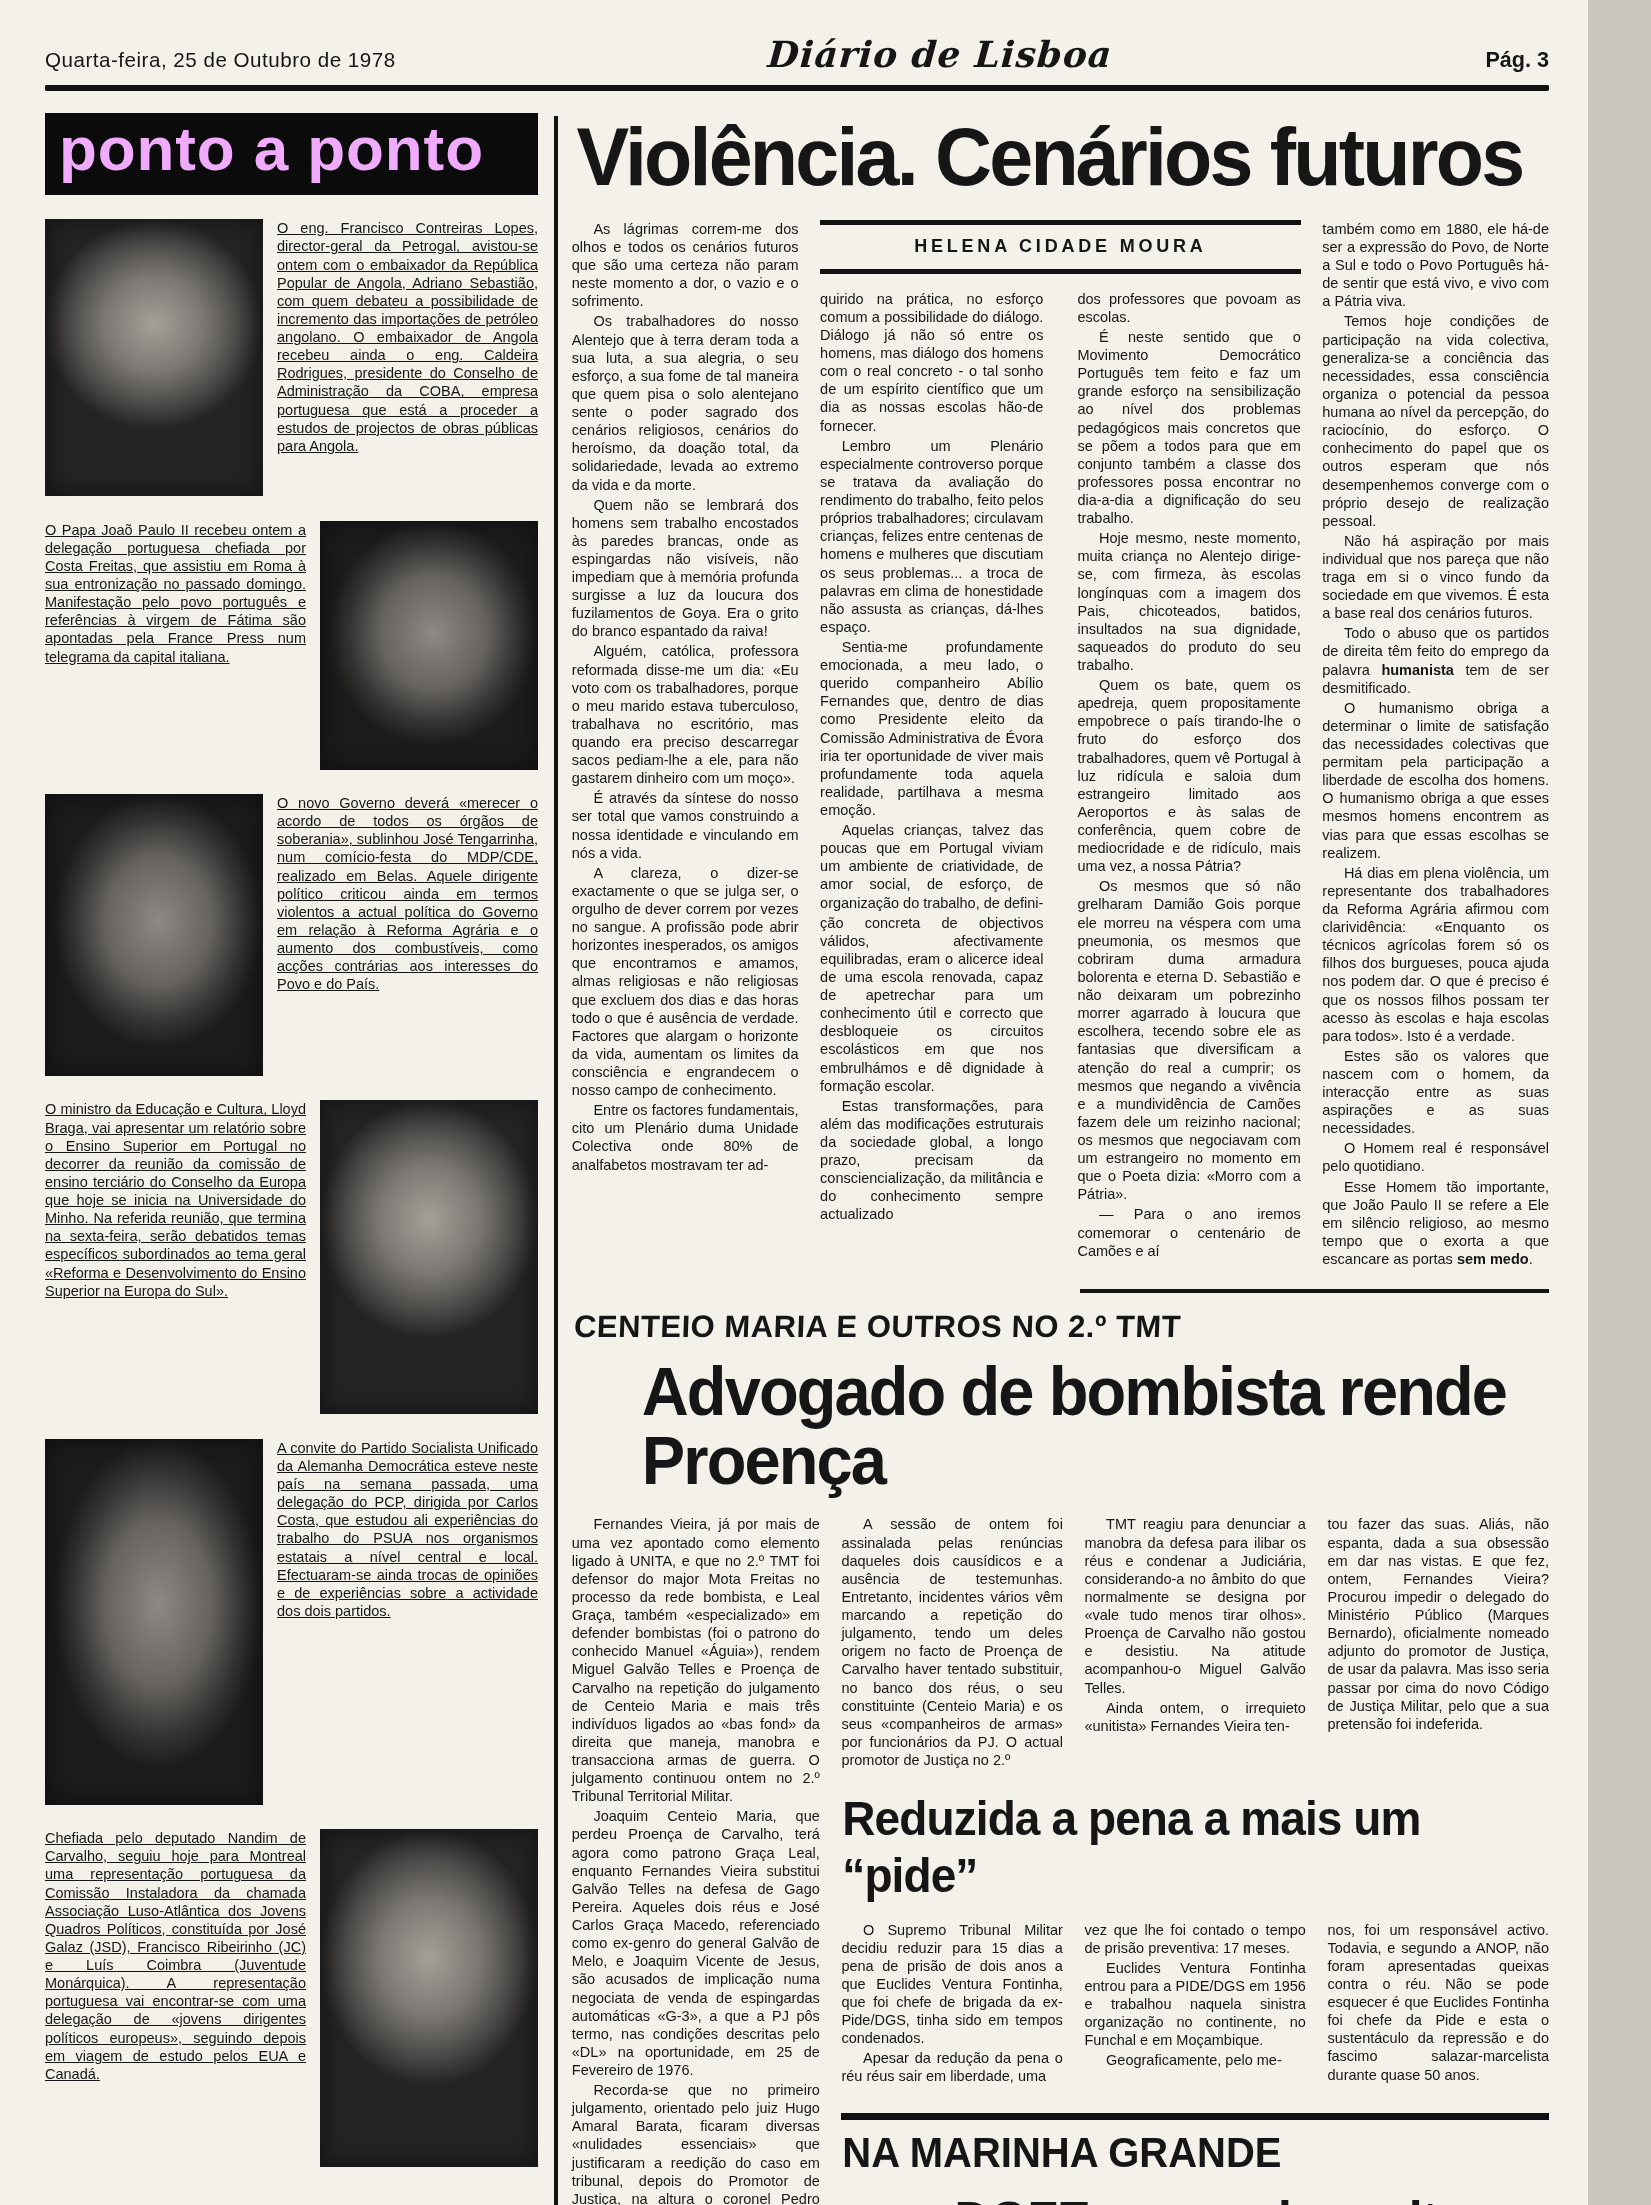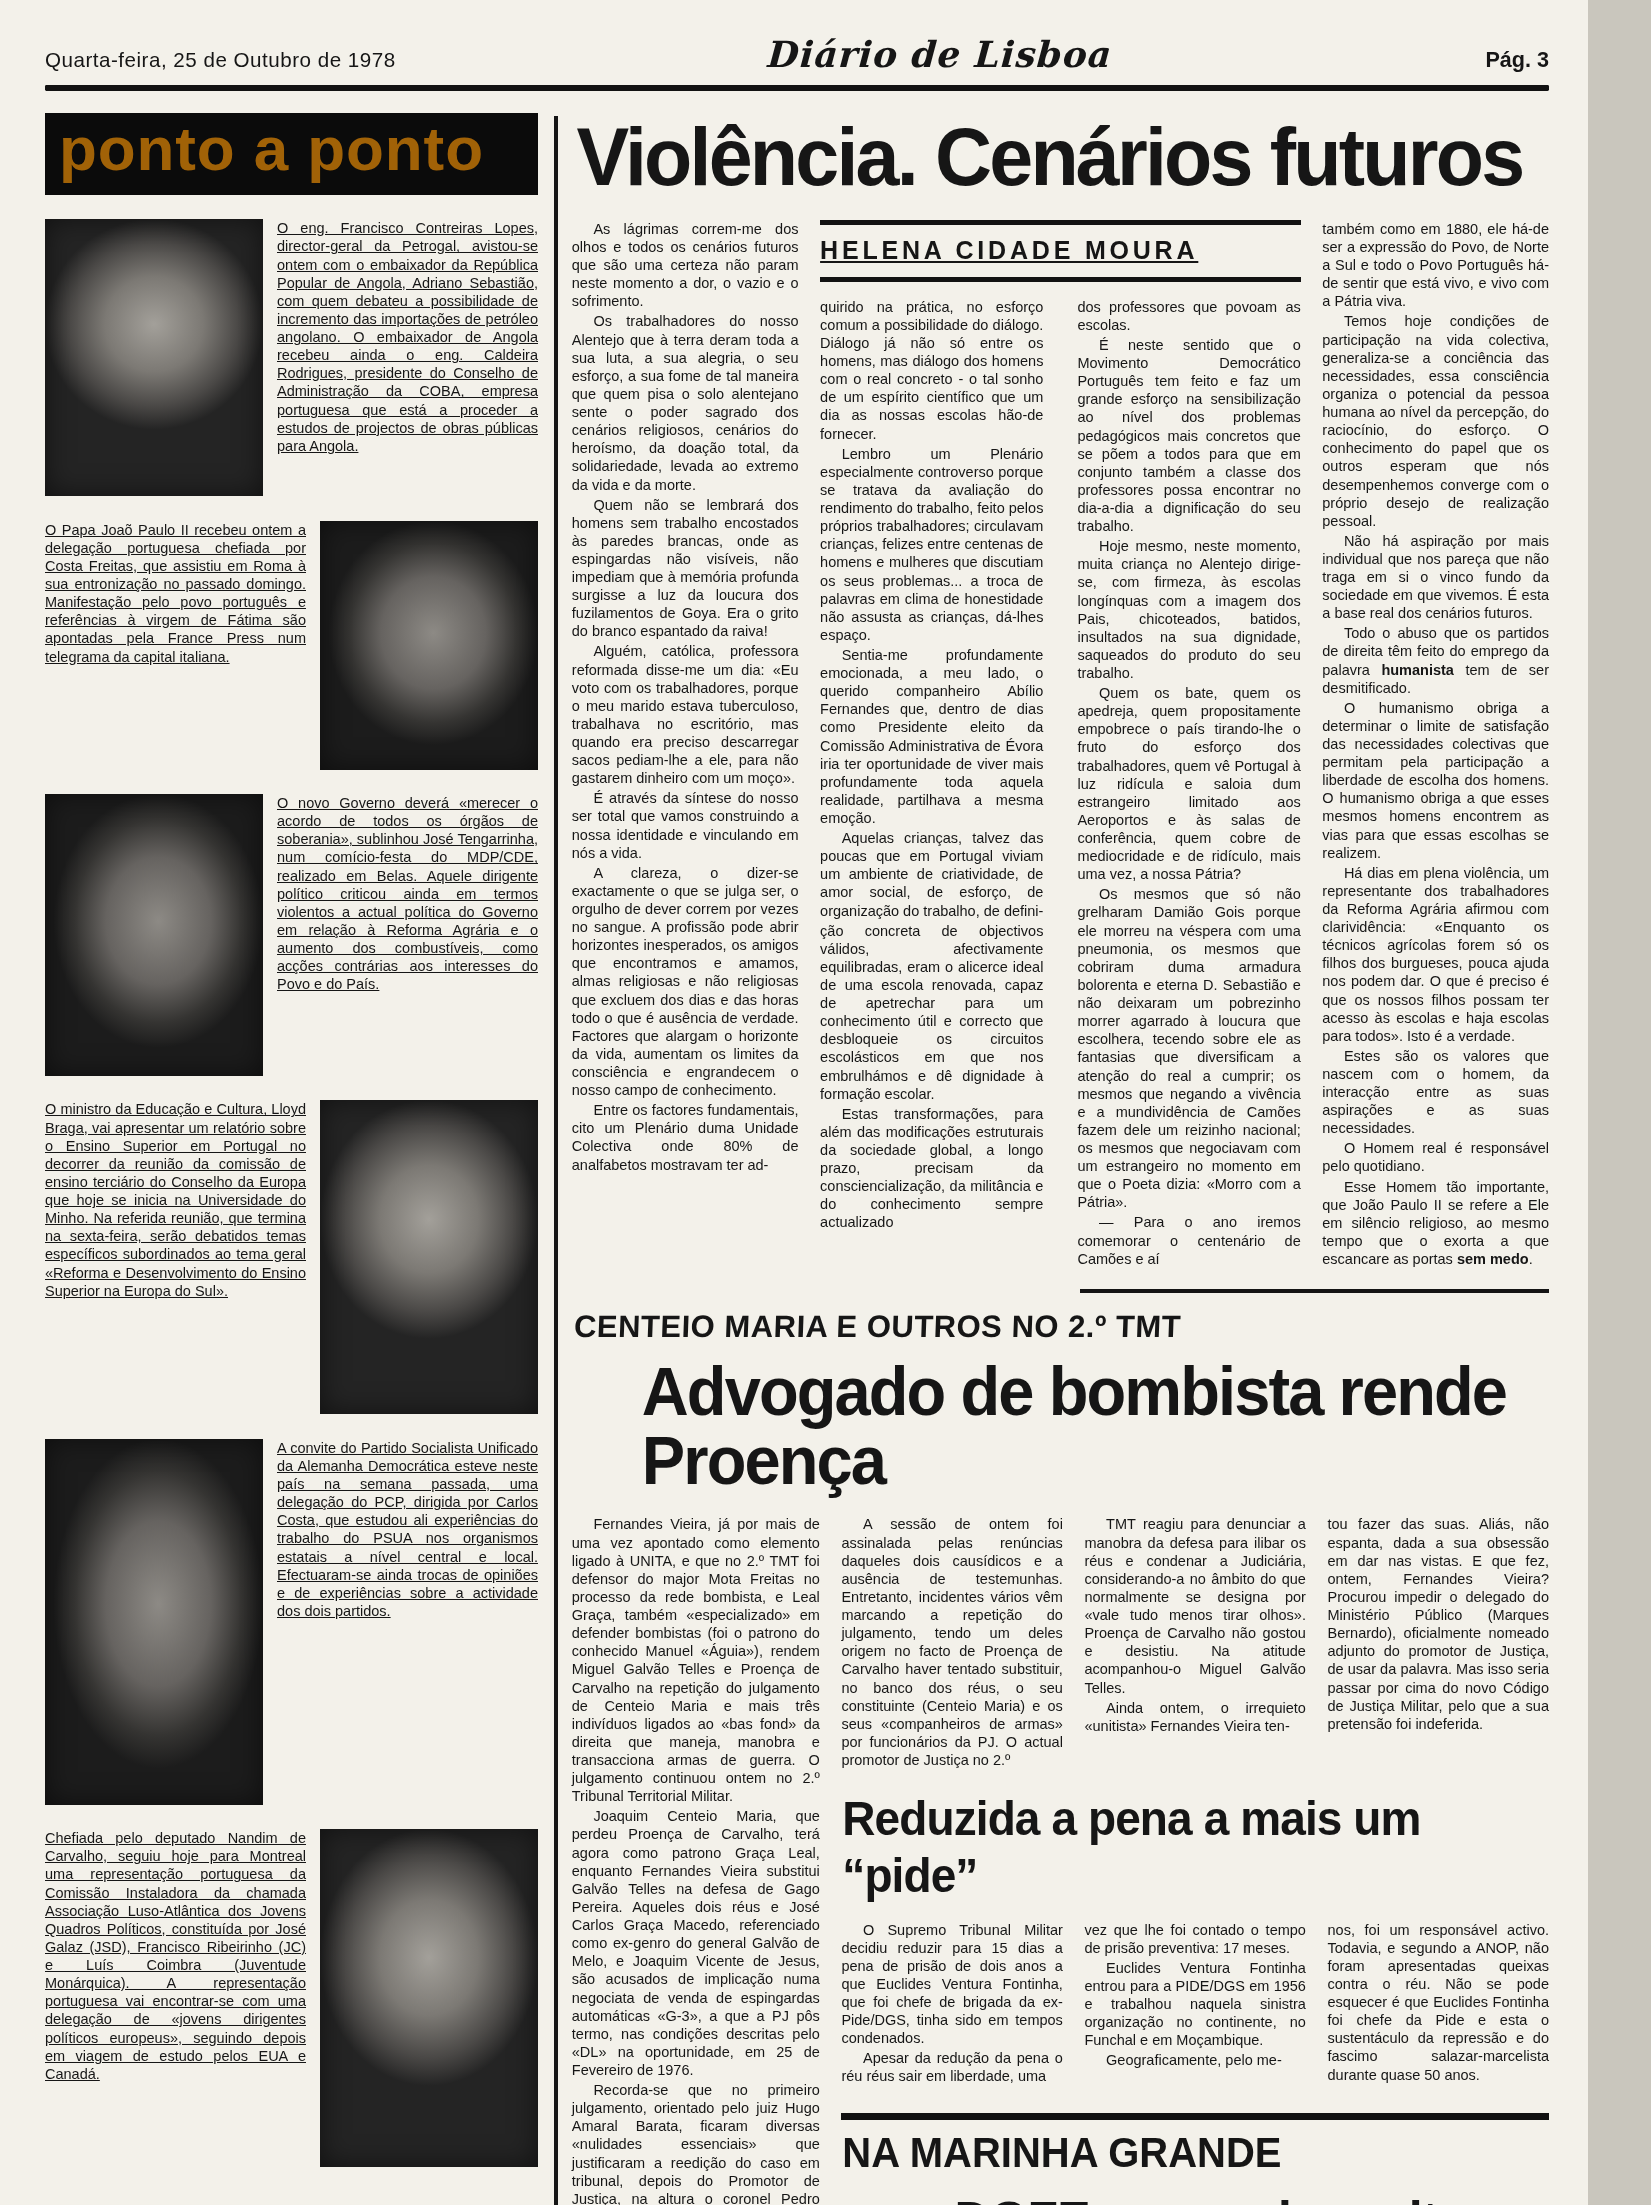--- a/index.html
+++ b/index.html
@@ -11,41 +11,41 @@
   .mast .date{font-size:20.6px;letter-spacing:0.5px;}
   .mast .title{font-family:"DejaVu Serif",serif;font-style:italic;font-weight:bold;
                font-size:36px;letter-spacing:0.9px;transform:skewX(-4deg);}
   .mast .pageno{font-size:21.6px;font-weight:bold;}
   .header-rule{height:6.1px;background:#121212;margin-top:10.3px;border-radius:1.4px;}
   
   .bodywrap{display:flex;margin-top:21.6px;}
   .vrule{width:3.8px;background:#151515;margin:2.8px 14px 0 16px;}
   
   .sidebar{flex:0 0 493px;}
-  .banner{background:#0b0b0b;color:#a16207;font-size:62px;font-weight:bold;
+  .banner{background:#0b0b0b;color:#f0abfc;font-size:62px;font-weight:bold;
           letter-spacing:0.9px;padding:2.8px 13px 14px 14px;line-height:1.05;}
   .s-item{display:flex;gap:14px;margin-top:24.4px;align-items:flex-start;}
   .s-text{font-size:16.4px;line-height:1.26;flex:1;text-decoration:underline;}
   .s-text .para{margin:0;text-indent:0;}
   .photo{flex:0 0 218px;background:
      radial-gradient(closest-side at 50% 38%,#a3a09a 0%,#7c7974 45%,#4a4846 78%,#242424 100%),#333;
      box-shadow:inset 0 0 28px rgba(0,0,0,.55);}
   .photo.alt{background:
      radial-gradient(closest-side at 52% 45%,#8d8a85 0%,#666360 50%,#353432 80%,#1c1c1c 100%),#2a2a2a;}
   
   .main{flex:1;min-width:0;}
   .h1{font-size:79px;font-weight:bold;letter-spacing:-2.8px;line-height:1;
       margin:1.9px 0 26px 4.7px;transform:scaleY(1.04);transform-origin:left top;}
   .para{margin:0 0 1.9px 0;font-size:14.5px;line-height:1.25;text-align:justify;text-indent:21.6px;}
   .para.cont{text-indent:0;}
   .a1{display:flex;gap:21.6px;}
   .a1 .c{flex:1;min-width:0;}
   .a1 .mid{flex:2.12;min-width:0;}
   .brule{height:4.7px;background:#121212;}
-  .byline{font-size:25px;font-weight:bold;text-align:left;letter-spacing:3.8px;padding:11.3px 0 12.2px;text-decoration:underline;}
+  .byline{font-size:18px;font-weight:bold;text-align:center;letter-spacing:3.8px;padding:11.3px 0 12.2px;}
   .midcols{display:flex;gap:34px;margin-top:16px;}
   .midcols .c{flex:1;min-width:0;}
   .sep-right{height:4.2px;background:#141414;width:48%;margin:19px 0 0 auto;}
   
   .kicker{font-size:31px;font-weight:bold;letter-spacing:0.5px;margin:16px 0 2.8px 1.9px;
           transform:skewX(-2deg);transform-origin:left;}
   .h2{font-size:65px;font-weight:bold;letter-spacing:-1.9px;line-height:1;
       margin:12.2px 0 28px 70px;transform:scaleY(1.06);transform-origin:left top;}
   .a2body{display:flex;gap:21.6px;}
   .a2c1{flex:0 0 248px;min-width:0;}

